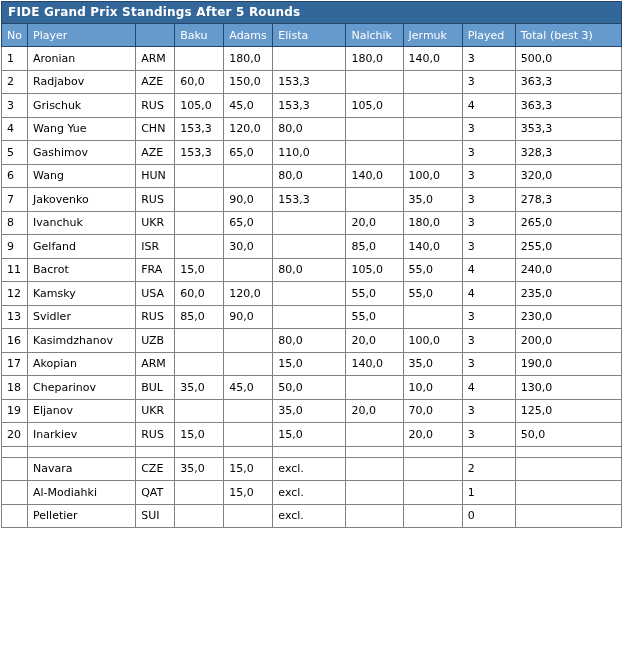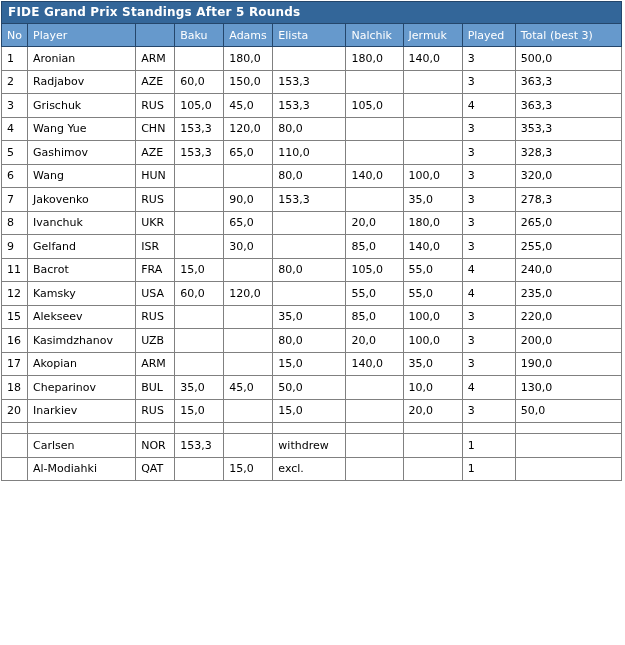--- a/index.html
+++ b/index.html
@@ -196,30 +196,30 @@
         <td>USA</td>
         <td>60,0</td>
         <td>120,0</td>
         <td></td>
         <td>55,0</td>
         <td>55,0</td>
         <td>4</td>
         <td>235,0</td>
       </tr>
       <tr>
-        <td>15</td>
-        <td>Alekseev</td>
+        <td>13</td>
+        <td>Svidler</td>
         <td>RUS</td>
-        <td></td>
-        <td></td>
-        <td>35,0</td>
         <td>85,0</td>
-        <td>100,0</td>
-        <td>3</td>
-        <td>220,0</td>
+        <td>90,0</td>
+        <td></td>
+        <td>55,0</td>
+        <td></td>
+        <td>3</td>
+        <td>230,0</td>
       </tr>
       <tr>
         <td>16</td>
         <td>Kasimdzhanov</td>
         <td>UZB</td>
         <td></td>
         <td></td>
         <td>80,0</td>
         <td>20,0</td>
         <td>100,0</td>
@@ -244,20 +244,32 @@
         <td>BUL</td>
         <td>35,0</td>
         <td>45,0</td>
         <td>50,0</td>
         <td></td>
         <td>10,0</td>
         <td>4</td>
         <td>130,0</td>
       </tr>
       <tr>
+        <td>19</td>
+        <td>Eljanov</td>
+        <td>UKR</td>
+        <td></td>
+        <td></td>
+        <td>35,0</td>
+        <td>20,0</td>
+        <td>70,0</td>
+        <td>3</td>
+        <td>125,0</td>
+      </tr>
+      <tr>
         <td>20</td>
         <td>Inarkiev</td>
         <td>RUS</td>
         <td>15,0</td>
         <td></td>
         <td>15,0</td>
         <td></td>
         <td>20,0</td>
         <td>3</td>
         <td>50,0</td>
@@ -273,36 +285,48 @@
         <td></td>
         <td></td>
         <td></td>
         <td></td>
         <td></td>
       </tr>
     </tbody>
   <tbody id="body-extra">
       <tr>
         <td></td>
-        <td>Carlsen</td>
-        <td>NOR</td>
-        <td>153,3</td>
-        <td></td>
-        <td>withdrew</td>
-        <td></td>
-        <td></td>
-        <td>1</td>
+        <td>Navara</td>
+        <td>CZE</td>
+        <td>35,0</td>
+        <td>15,0</td>
+        <td>excl.</td>
+        <td></td>
+        <td></td>
+        <td>2</td>
         <td></td>
       </tr>
       <tr>
         <td></td>
         <td>Al-Modiahki</td>
         <td>QAT</td>
         <td></td>
         <td>15,0</td>
         <td>excl.</td>
         <td></td>
         <td></td>
         <td>1</td>
+        <td></td>
+      </tr>
+      <tr>
+        <td></td>
+        <td>Pelletier</td>
+        <td>SUI</td>
+        <td></td>
+        <td></td>
+        <td>excl.</td>
+        <td></td>
+        <td></td>
+        <td>0</td>
         <td></td>
       </tr>
     </tbody>
 </table>
 
 </body></html>

